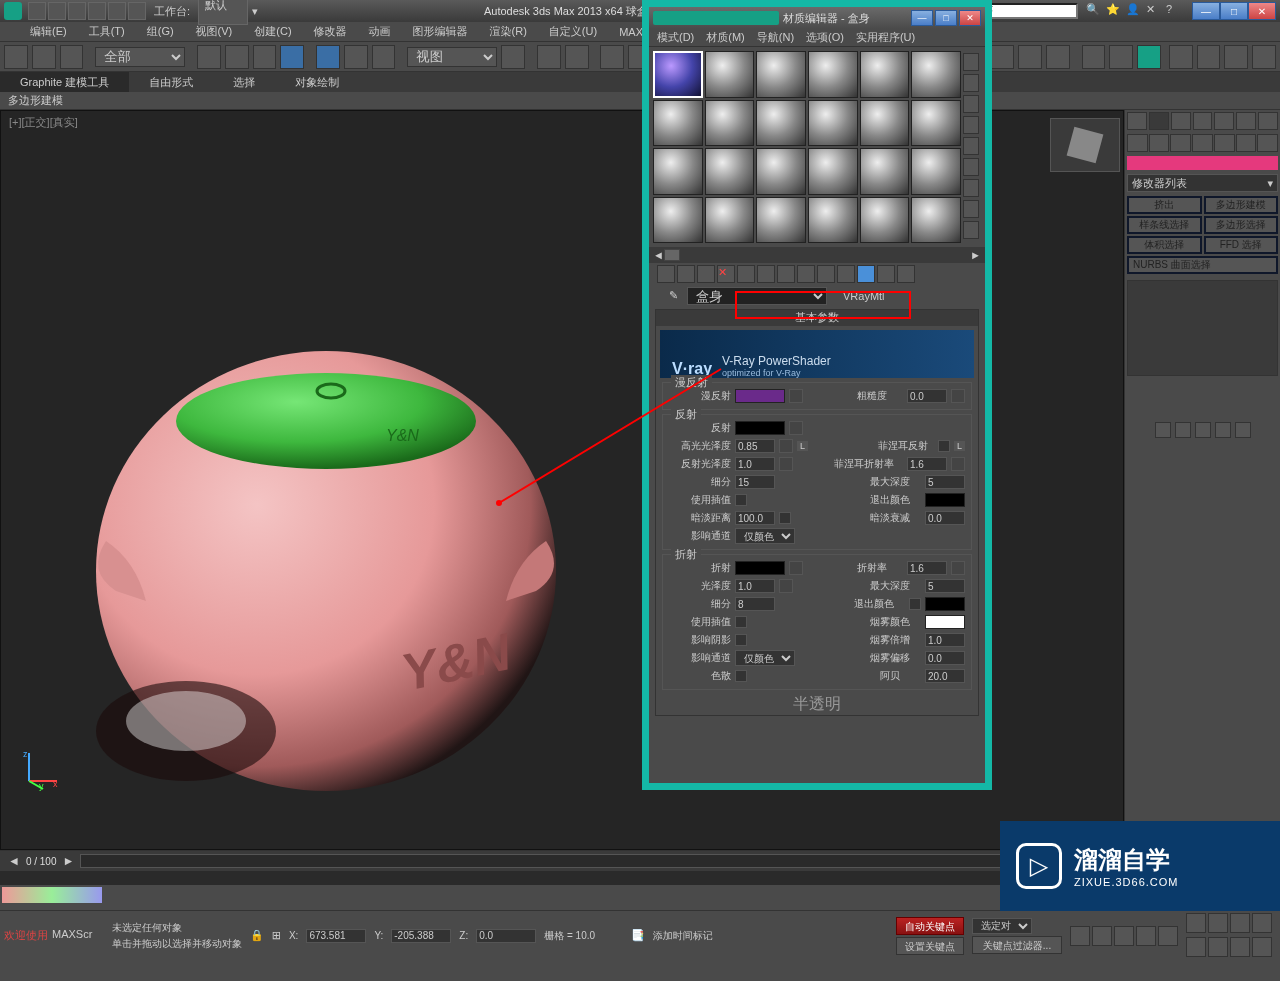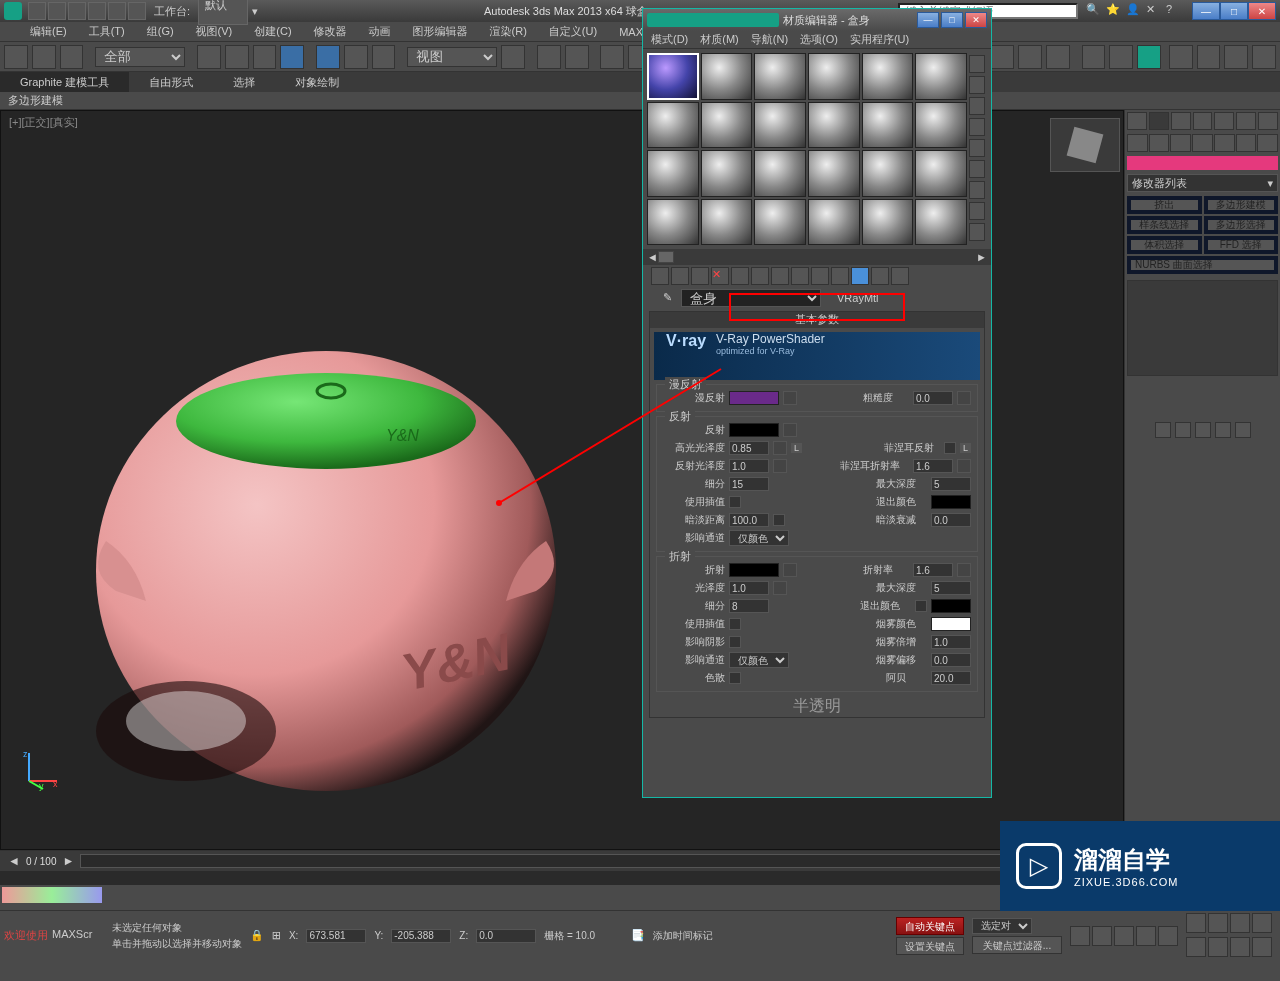--- a/index.html
+++ b/index.html
@@ -37,21 +37,21 @@
 .viewport { flex: 1; background: #252525; position: relative; border: 1px solid #111; }
 .viewport-label { position: absolute; top: 4px; left: 8px; color: #888; font-size: 11px; }
 .axis-gizmo { position: absolute; bottom: 60px; left: 20px; width: 40px; height: 40px; }
 .axis-gizmo svg { overflow: visible; }
 
 .teapot-render { position: absolute; top: 150px; left: 75px; width: 500px; height: 560px; }
 
 .annotation-line { position: absolute; pointer-events: none; z-index: 50; }
 .annotation-box { position: absolute; border: 2px solid #f00; pointer-events: none; z-index: 51; }
 
-.mat-editor { position: absolute; top: 8px; left: 642px; width: 350px; height: 790px; background: #4a4a4a; border: 1px solid #14b8a6; z-index: 30; }
+.mat-editor { position: absolute; top: 0; left: 642px; width: 350px; height: 790px; background: #4a4a4a; border: 7px solid #14b8a6; z-index: 30; }
 .mat-title { height: 22px; background: linear-gradient(#6a6a6a, #4a4a4a); display: flex; align-items: center; padding: 0 4px; }
 .mat-title span { flex: 1; color: #ddd; }
 .mat-winbtn { width: 22px; height: 16px; display: flex; align-items: center; justify-content: center; background: linear-gradient(#88b0e0,#4a7ec8); border: 1px solid #2a5a9a; color: #fff; font-size: 9px; margin-left: 2px; }
 .mat-winbtn.close { background: linear-gradient(#e88,#c44); }
 .mat-menu { height: 18px; display: flex; gap: 12px; padding: 0 8px; align-items: center; border-bottom: 1px solid #333; color: #ccc; }
 .mat-slots { height: 200px; display: flex; padding: 4px; }
 .slot-grid { flex: 1; display: grid; grid-template-columns: repeat(6, 1fr); grid-template-rows: repeat(4, 1fr); gap: 2px; }
 .slot { background: radial-gradient(circle at 35% 30%, #eee, #888 50%, #333); border: 1px solid #222; }
 .slot.active { background: radial-gradient(circle at 35% 30%, #b9f, #44a 50%, #113); border: 2px solid #fff; }
 .slot-side { width: 20px; display: flex; flex-direction: column; gap: 3px; padding: 2px; }
@@ -60,21 +60,21 @@
 .slot-scroll .thumb { width: 16px; height: 12px; background: #666; border: 1px solid #444; }
 .mat-tools { height: 22px; display: flex; gap: 2px; padding: 2px 8px; align-items: center; }
 .mat-tools .mtool { width: 18px; height: 18px; background: #555; border: 1px solid #333; }
 .mat-tools .mtool.blue { background: #4a90d9; }
 .mat-name-row { height: 22px; display: flex; align-items: center; padding: 0 20px; gap: 4px; }
 .mat-pick { width: 14px; height: 14px; }
 .mat-name-input { flex: 1; max-width: 140px; background: #222; border: 1px solid #555; color: #ccc; height: 18px; padding: 0 4px; }
 .mat-type { color: #ccc; margin-left: 12px; }
 .mat-rollout { border: 1px solid #333; margin: 2px 6px; background: #4a4a4a; }
 .rollout-header { height: 16px; background: #3a3a3a; text-align: center; color: #ccc; font-size: 11px; }
-.vray-banner { height: 48px; background: linear-gradient(90deg, #0a2a4a, #1a4a7a); margin: 4px; display: flex; align-items: flex-start; padding: 0 12px; gap: 10px; }
+.vray-banner { height: 48px; background: linear-gradient(90deg, #0a2a4a, #1a4a7a); margin: 4px; display: flex; align-items: flex-end; padding: 0 12px; gap: 10px; }
 .vray-logo { color: #bdf; font-size: 16px; font-weight: bold; }
 .vray-text { color: #cde; font-size: 12px; }
 .vray-text .sub { font-size: 9px; color: #9bd; }
 .param-group { border: 1px solid #555; margin: 4px 6px; padding: 4px 6px; position: relative; }
 .param-group .legend { position: absolute; top: -8px; left: 8px; background: #4a4a4a; padding: 0 4px; color: #ccc; }
 .param-row { display: flex; align-items: center; height: 18px; gap: 4px; }
 .param-label { flex: 0 0 62px; text-align: right; color: #ccc; font-size: 10px; }
 .param-swatch { width: 50px; height: 14px; border: 1px solid #222; }
 .param-spin { width: 40px; height: 14px; background: #333; border: 1px solid #555; color: #ccc; font-size: 10px; padding: 0 2px; display: flex; align-items: center; }
 .param-chk { width: 12px; height: 12px; border: 1px solid #555; background: #333; }
@@ -84,21 +84,21 @@
 
 .right-panel { width: 156px; background: #4a4a4a; border-left: 1px solid #333; display: flex; flex-direction: column; }
 .rp-tabs { height: 22px; display: flex; gap: 2px; padding: 2px; }
 .rp-tab { width: 20px; height: 18px; background: #555; border: 1px solid #333; }
 .rp-tab.active { background: #3a3a3a; }
 .rp-create-icons { height: 22px; display: flex; gap: 1px; padding: 2px; }
 .rp-cicon { flex: 1; height: 18px; background: #555; border: 1px solid #333; }
 .rp-color { height: 14px; background: #e5397d; margin: 2px; }
 .rp-drop { margin: 2px; height: 18px; background: #333; border: 1px solid #555; padding: 0 4px; display: flex; align-items: center; color: #ccc; }
 .rp-buttons { display: grid; grid-template-columns: 1fr 1fr; gap: 2px; padding: 2px; }
-.rp-btn { height: 18px; background: #555; border: 4px solid #0f172a; display: flex; align-items: center; justify-content: center; font-size: 10px; color: #222; }
+.rp-btn { height: 18px; background: #555; border: 2px solid #0f172a; display: flex; align-items: center; justify-content: center; font-size: 10px; color: #222; }
 .rp-wide { grid-column: 1 / -1; justify-content: flex-start; padding: 0 4px; }
 .rp-rollout-box { border: 1px solid #333; margin: 4px 2px; height: 96px; background: #3a3a3a; }
 .rp-viewport-icons { height: 100px; display: flex; align-items: center; justify-content: center; gap: 4px; }
 .rp-viewport-icons .vicon { width: 16px; height: 16px; background: #555; border: 1px solid #333; }
 .rp-flex-spacer { flex: 1; }
 
 .timeline-area { height: 60px; background: #4a4a4a; border-top: 1px solid #333; }
 .time-slider { height: 20px; display: flex; align-items: center; padding: 0 8px; gap: 6px; background: #3a3a3a; }
 .time-slider .frames { color: #ddd; font-size: 10px; }
 .time-slider .track { flex: 1; height: 14px; background: #2a2a2a; border: 1px solid #555; }

